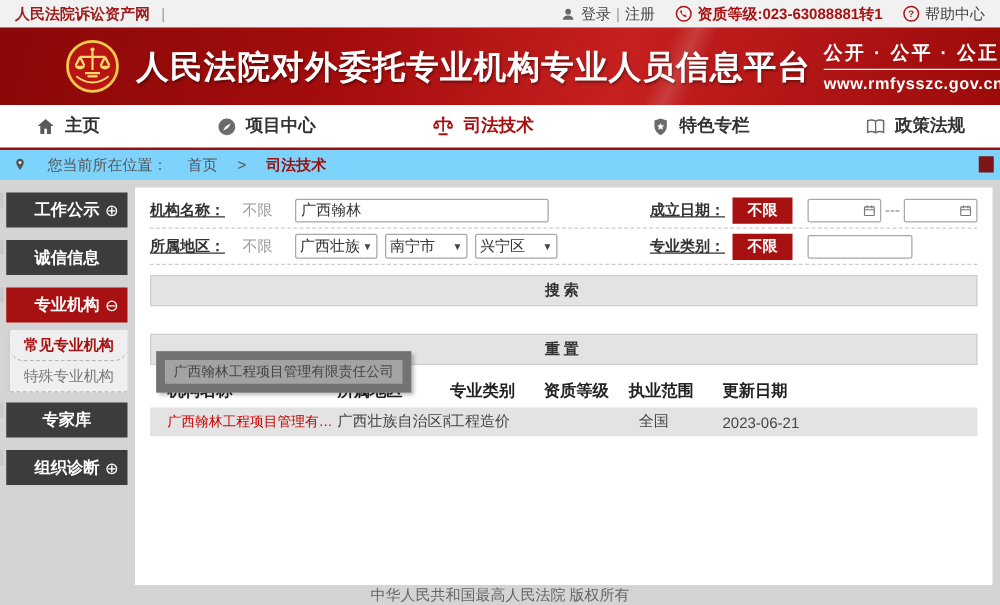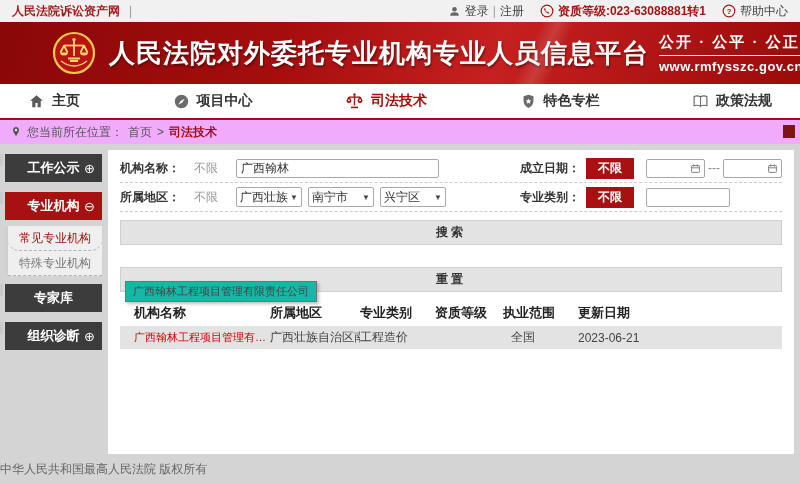--- a/index.html
+++ b/index.html
@@ -34,45 +34,45 @@
   .slogan { font-size: 15px; font-weight: bold; letter-spacing: 2px; padding-bottom: 3px;
     border-bottom: 1px solid rgba(255,255,255,.95); margin-bottom: 3px; white-space: nowrap; }
   .banner-url { font-size: 13px; font-weight: bold; letter-spacing: .5px; }
   
   .nav { height: 36px; flex: none; background: #fff; border-bottom: 2px solid #9c1010;
     display: flex; align-items: center; justify-content: space-between; padding: 0 28px; }
   .nav-item { display: flex; align-items: center; gap: 7px; font-size: 14px; font-weight: bold;
     color: #333; cursor: pointer; }
   .nav-item.active { color: #a80e0e; }
   
-  .breadcrumb { height: 24px; flex: none; background: #f0abfc; display: flex; align-items: center;
-    gap: 5px; padding: 0 10px; color: #555; position: relative; }
+  .breadcrumb { height: 24px; flex: none; background: #7dd3fc; display: flex; align-items: center;
+    gap: 16px; padding: 0 10px; color: #555; position: relative; }
   .crumb-home { cursor: pointer; }
   .crumb-current { color: #9c1010; font-weight: bold; cursor: pointer; }
   .crumb-marker { position: absolute; right: 5px; top: 5px; width: 12px; height: 13px; background: #7d1517; }
   
   .content { flex: 1; display: flex; padding-top: 6px; min-height: 0; }
   .sidebar { width: 108px; flex: none; padding: 4px 6px 0 5px; }
   .side-item { position: relative; height: 28px; background: #3c3c3c; color: #fff; font-size: 13px;
     font-weight: bold; display: flex; align-items: center; justify-content: center; margin-bottom: 10px;
     cursor: pointer; }
   .side-item::before { content: ""; position: absolute; left: -5px; top: 0; width: 3px; height: 12px;
     background: #c9c9c9; }
   .side-item.active { background: #a81111; }
   .side-toggle { position: absolute; right: 7px; font-size: 13px; font-weight: normal; line-height: 1; }
   .submenu { margin: -4px 0 8px; background: #efefef; border-left: 3px solid #cfcfcf; }
   .sub-item { height: 25px; display: flex; align-items: center; justify-content: center; font-size: 12px;
     color: #777; border-bottom: 1px dashed #b5b5b5; cursor: pointer; }
-  .sub-item.active { color: #a81111; font-weight: normal; border-radius: 11px; }
+  .sub-item.active { color: #a81111; font-weight: bold; border-radius: 11px; }
   
   .panel { flex: 1; background: #fff; margin-right: 6px; position: relative; padding: 4px 12px 0; min-width: 0; }
   .form-row { display: flex; align-items: center; height: 29px; border-bottom: 1px dashed #ccc; }
   .f-col { display: flex; align-items: center; flex: 1; min-width: 0; }
   .f-col.right { flex: 0 0 262px; }
-  .f-label { font-weight: bold; color: #333; white-space: nowrap; }
+  .f-label { font-weight: bold; color: #333; white-space: nowrap; text-decoration: underline; }
   .f-any { color: #999; margin: 0 18px 0 14px; }
   .text-input { height: 19px; border: 1px solid #a8a8a8; border-radius: 2px; font-size: 12px;
     padding: 0 4px; color: #333; font-family: inherit; outline: none; }
   .org-input { width: 203px; }
   .cat-input { width: 84px; }
   .badge { background: #a81111; color: #fff; font-weight: bold; padding: 2px 12px; margin: 0 12px 0 6px;
     font-size: 12px; cursor: pointer; white-space: nowrap; }
   .date-input { width: 70px; height: 19px; border: 1px solid #a8a8a8; border-radius: 2px; background: #fff;
     display: flex; align-items: center; justify-content: flex-end; padding-right: 3px; cursor: pointer; }
   .range-sep { color: #888; margin: 0 3px; white-space: nowrap; }
@@ -86,25 +86,25 @@
   
   .t-head, .t-row { display: grid; grid-template-columns: 150px 90px 75px 68px 75px 1fr; align-items: center; }
   .t-head { height: 27px; font-size: 13px; font-weight: bold; color: #222; }
   .t-head > div:first-child { padding-left: 14px; }
   .t-row { height: 23px; background: #e3e3e3; font-size: 12px; color: #444; }
   .row-link { color: #cc0000; cursor: pointer; padding-left: 14px; font-size: 11px; white-space: nowrap;
     overflow: hidden; text-overflow: ellipsis; }
   .cell { white-space: nowrap; overflow: hidden; }
   .cell.scope { padding-left: 8px; }
   
-  .tooltip { position: absolute; left: 17px; top: 131px; background: #14b8a6; border: 1px solid #737373;
+  .tooltip { position: absolute; left: 17px; top: 131px; background: #a3a3a3; border: 7px solid #737373;
     padding: 2px 7px; font-size: 11px; color: #444; white-space: nowrap;
     box-shadow: 2px 2px 3px rgba(0,0,0,.25); }
   
-  .footer { height: 30px; flex: none; display: flex; align-items: center; justify-content: flex-start;
+  .footer { height: 16px; flex: none; display: flex; align-items: center; justify-content: center;
     color: #666; }
   svg { display: block; }
 </style>
 </head>
 <body>
 
 <div class="utilitybar">
   <div class="u-left">
     <span class="site-name">人民法院诉讼资产网</span>
     <span class="u-div">|</span>
@@ -232,20 +232,23 @@
   <span class="crumb-current">司法技术</span>
   <span class="crumb-marker"></span>
 </div>
 
 <div class="content">
   <aside class="sidebar">
     <div class="side-item">
       <span>工作公示</span>
       <span class="side-toggle">⊕</span>
     </div>
+    <div class="side-item">
+      <span>诚信信息</span>
+    </div>
     <div class="side-item active">
       <span>专业机构</span>
       <span class="side-toggle">⊖</span>
     </div>
     <div class="submenu">
       <div class="sub-item active">
         <span>常见专业机构</span>
       </div>
       <div class="sub-item">
         <span>特殊专业机构</span>

